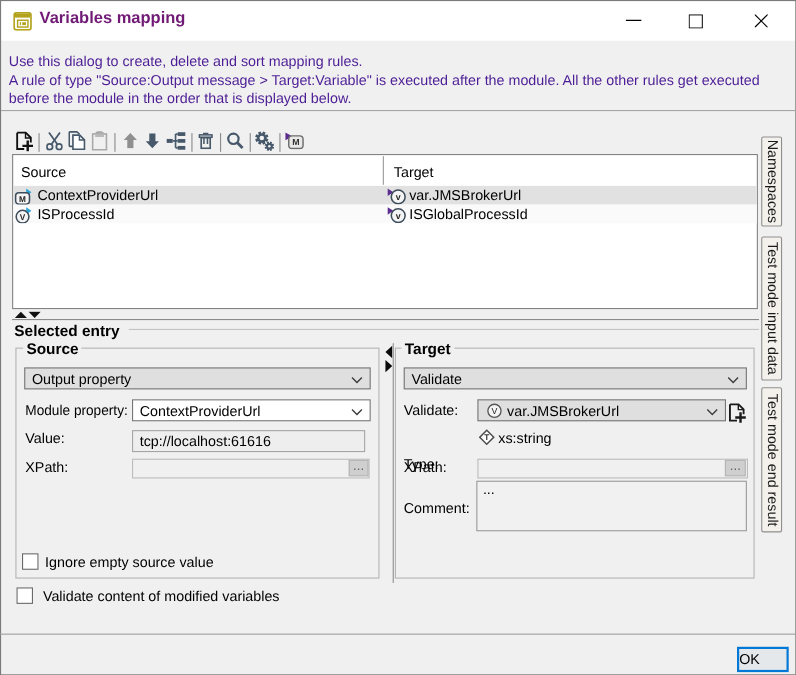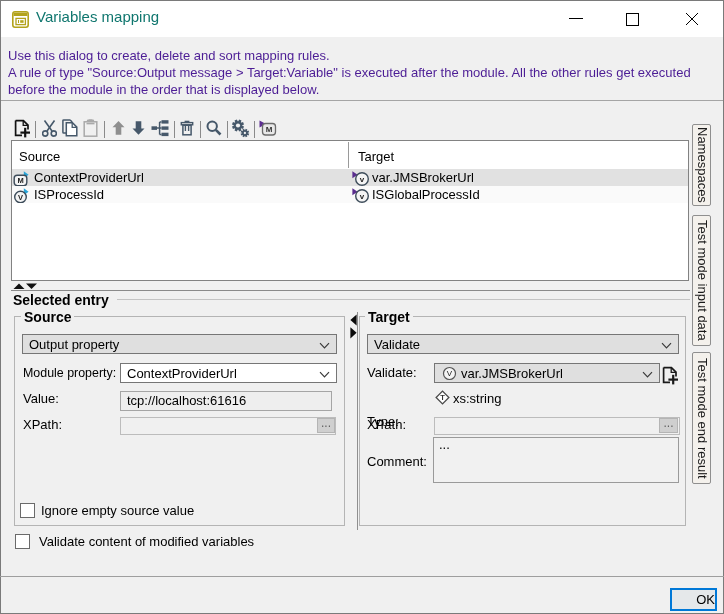--- a/index.html
+++ b/index.html
@@ -1,19 +1,19 @@
 <!DOCTYPE html>
 <html><head><meta charset="utf-8"><style>
 *{margin:0;padding:0;box-sizing:border-box;}
 html,body{width:724px;height:614px;}
 body{font-family:"Liberation Sans",sans-serif;font-size:13px;color:#000;background:#f0f0f0;position:relative;overflow:hidden;}
 .abs{position:absolute;}
 #frame{position:absolute;left:0;top:0;width:724px;height:614px;border:1px solid #7a7a7a;}
 #titlebar{position:absolute;left:1px;top:1px;width:722px;height:36px;background:#ffffff;}
-#title{position:absolute;left:36px;top:8px;font-size:15px;color:#0f766e;}
+#title{position:absolute;left:36px;top:8px;font-size:15px;color:#701a75;font-weight:bold;}
 #descsep{position:absolute;left:1px;top:100px;width:722px;height:1px;background:#a5a5a5;}
 .desc{position:absolute;left:8px;color:#4c1d95;}
 #tbl{position:absolute;left:11px;top:140px;width:678px;height:141px;background:#ffffff;border:1px solid #828282;}
 #coldiv{position:absolute;left:348px;top:142px;width:1px;height:26px;background:#9a9a9a;}
 #row1{position:absolute;left:12px;top:169px;width:676px;height:17px;background:#e1e1e1;}
 #row2{position:absolute;left:12px;top:186px;width:676px;height:17px;background:#fafafa;}
 .rowtext{position:absolute;top:1px;font-size:13px;}
 #selline1{position:absolute;left:11px;top:290px;width:679px;height:1px;background:#8a8a8a;}
 #selentry{position:absolute;left:13px;top:292px;font-size:14px;font-weight:bold;}
 #selline2{position:absolute;left:117px;top:299px;width:573px;height:1px;background:#c3c3c3;}
@@ -25,21 +25,21 @@
 .chev{position:absolute;right:6px;top:7px;}
 .fld{position:absolute;height:20px;border:1px solid #a5a5a5;background:#eeeeee;}
 .fld .ctext{position:absolute;left:6px;top:1px;}
 .fldd{position:absolute;height:18px;border:1px solid #bcbcbc;background:#f0f0f0;}
 .dots{position:absolute;background:#cfcfcf;border:1px solid #b4b4b4;color:#5f5f5f;text-align:center;font-size:12px;line-height:9px;}
 .lbl{position:absolute;font-size:13px;}
 .cb{position:absolute;width:15px;height:15px;background:#ffffff;border:1px solid #6a6a6a;}
 .vtab{position:absolute;left:692px;width:19px;background:#f4f1ec;border:1px solid #8f8f8f;border-radius:2px;}
 .vtab span{position:absolute;left:2px;top:0;width:15px;height:100%;writing-mode:vertical-rl;text-align:center;font-size:13px;color:#1a1a1a;}
 #footsep{position:absolute;left:0px;top:576px;width:724px;height:1px;background:#9e9e9e;}
-#okbtn{position:absolute;left:670px;top:588px;width:47px;height:23px;background:#e5e8ea;border:2px solid #0078d7;text-align:right;line-height:19px;font-size:13px;}
+#okbtn{position:absolute;left:670px;top:588px;width:47px;height:23px;background:#e5e8ea;border:2px solid #0078d7;text-align:left;line-height:19px;font-size:13px;}
 </style></head>
 <body>
 <div id="titlebar"></div>
 <div id="frame"></div>
 
 <svg class="abs" style="left:12px;top:11px" width="17" height="17" viewBox="0 0 17 17">
  <rect x="0.8" y="0.8" width="15.4" height="15.4" rx="2.2" fill="#ffffff" stroke="#b3a31c" stroke-width="1.6"></rect>
  <rect x="1.6" y="1.6" width="13.8" height="3.4" fill="#b3a31c"></rect>
  <rect x="4" y="7.4" width="9.4" height="6.2" fill="none" stroke="#b3a31c" stroke-width="1.3"></rect>
  <rect x="8.2" y="9.2" width="3.4" height="2.6" fill="#b3a31c"></rect>

